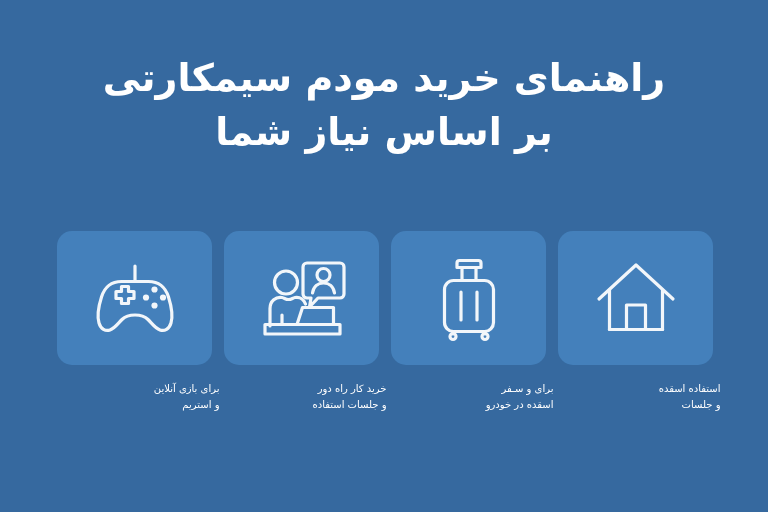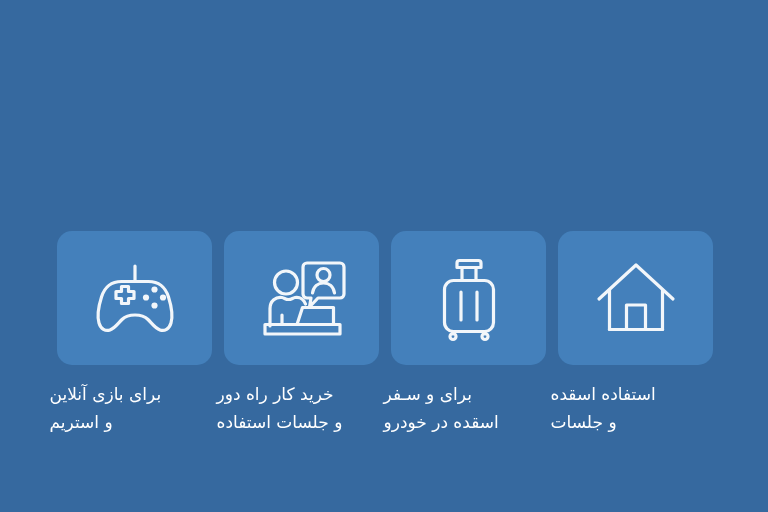--- a/index.html
+++ b/index.html
@@ -83,36 +83,40 @@
     stroke-linejoin: round;
   }
   .icon-fill {
     fill: #f2f6fa;
     stroke: none;
   }
 
   .card-caption {
     margin-top: 16px;
     width: 170px;
-    text-align: left;
+    text-align: right;
     color: #ffffff;
-    font-size: 17px;
+    font-size: 10px;
     line-height: 1.62;
     direction: rtl;
   }
   .caption-line {
     display: block;
     white-space: nowrap;
   }
 </style>
 </head>
 <body>
 
 <div class="poster">
 
+  <div class="title-block">
+    <span class="title-line line-1">راهنمای خرید مودم سیمکارتی</span>
+    <span class="title-line line-2">بر اساس نیاز شما</span>
+  </div>
 
   <div class="cards-row">
 
     <div class="card">
       <div class="card-tile">
         <svg width="104" height="104" viewBox="0 0 104 104">
           <path class="icon-stroke" d="M52 20 L52 35"></path>
           <path class="icon-stroke" d="M38.5 35.5 L65.5 35.5
                    C76 35.5 82.5 41.5 85.5 51
                    C88.5 60.5 90 70 88 77

